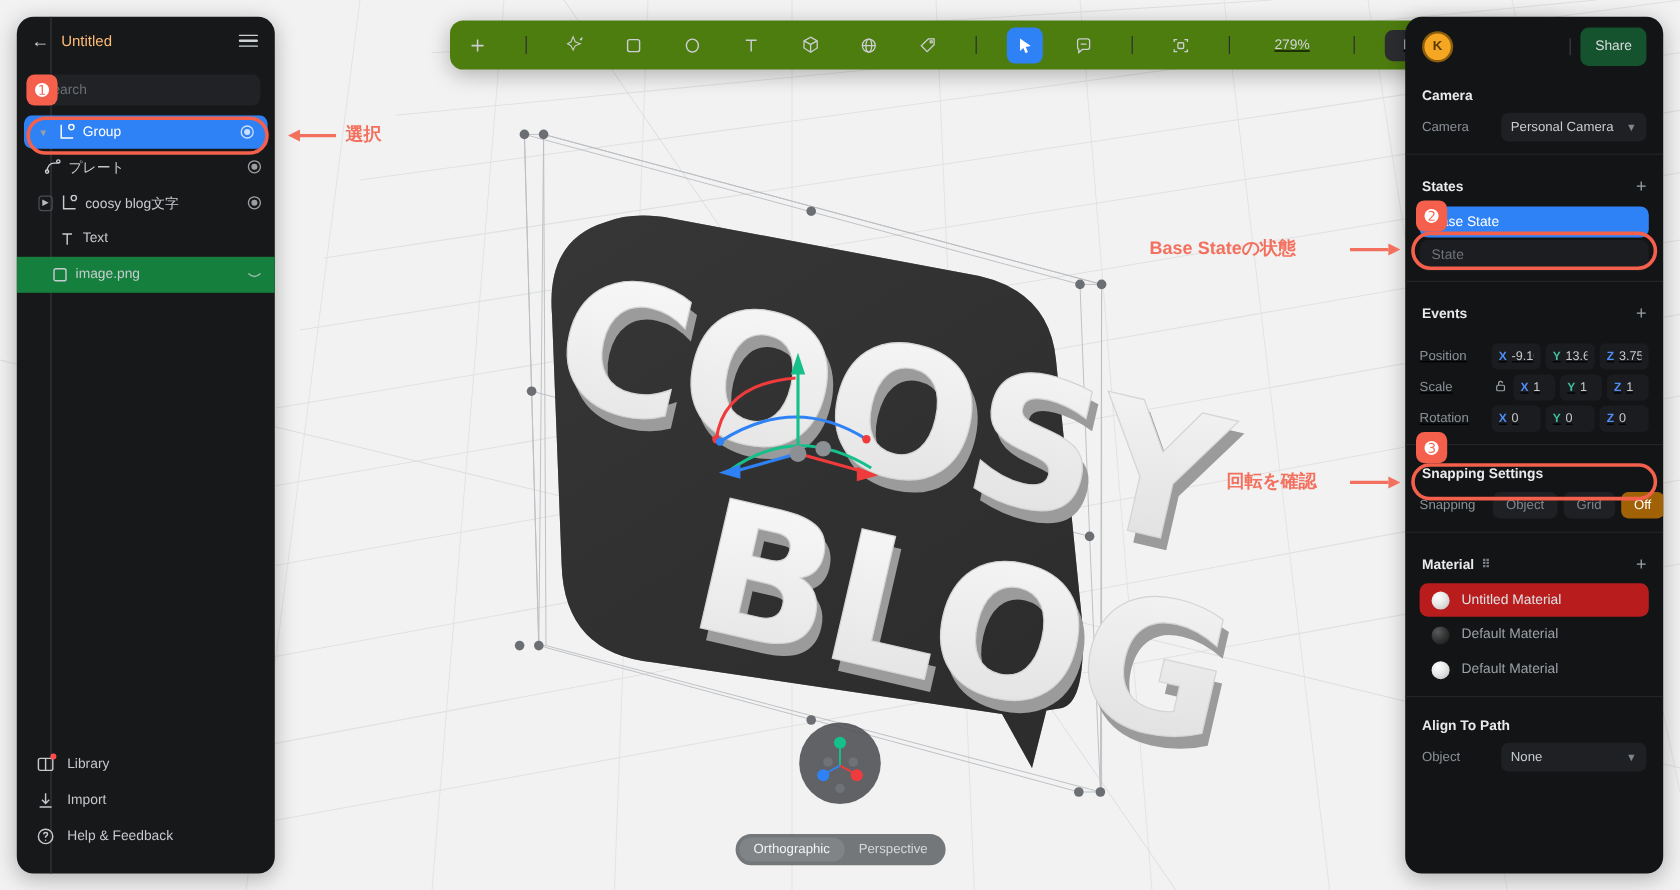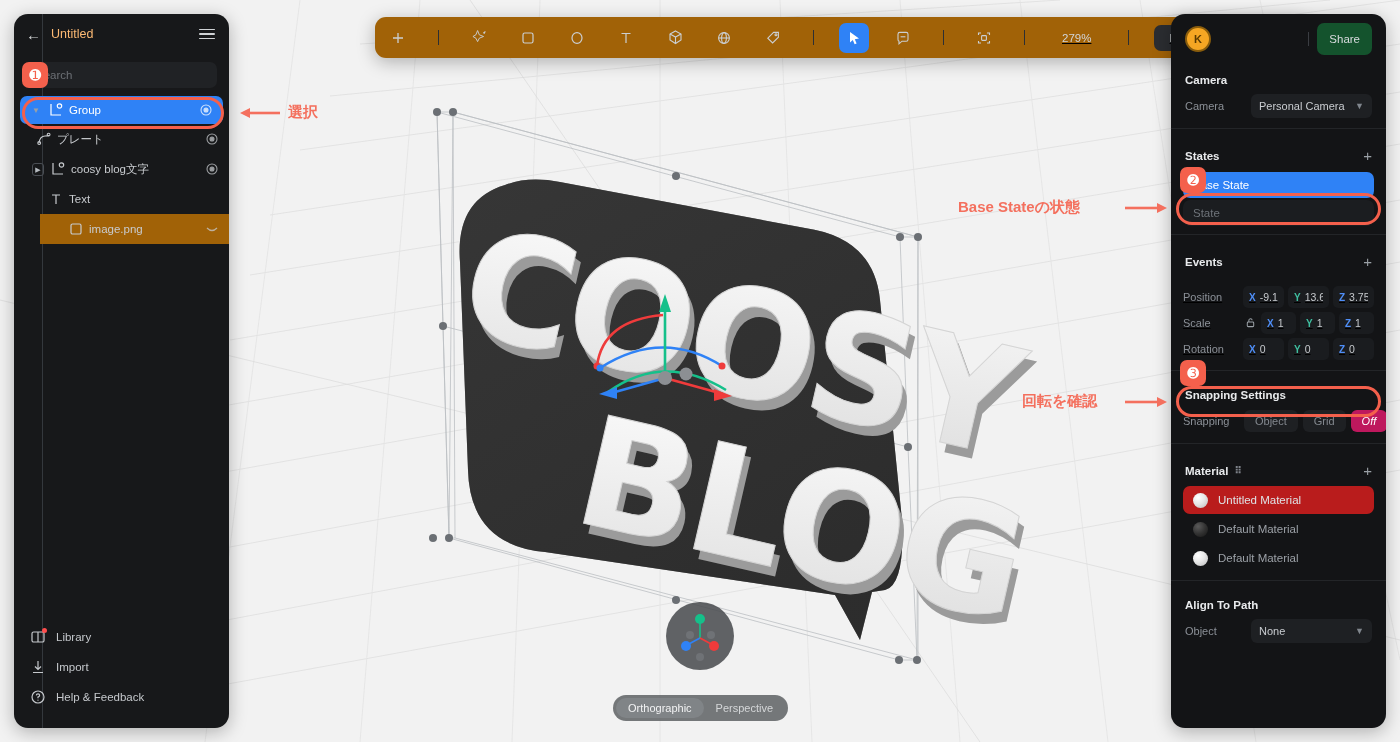--- a/index.html
+++ b/index.html
@@ -46,21 +46,21 @@
 
   .layer-row {
     height: 30px; display: flex; align-items: center;
     padding: 0 10px 0 10px; gap: 6px; position: relative;
     color: #c8cbcf; font-size: 11.5px; cursor: pointer;
   }
   .layer-row.sel {
     background: #2f82f6; color: #ffffff;
     margin: 0 6px; border-radius: 7px; height: 28px;
   }
-  .layer-row.alt { background: #a16207; margin-left: 26px; }
+  .layer-row.alt { background: #15803d; }
   .indent-1 { padding-left: 22px; }
   .indent-2 { padding-left: 34px; }
   .twisty { width: 12px; font-size: 8px; color: #9aa0a6; text-align: center; flex: 0 0 12px; }
   .twisty.boxed {
     border: 1px solid #4a4e54; border-radius: 3px; width: 13px; height: 13px;
     line-height: 11px; font-size: 7px; color: #b6bbc0;
   }
   .l-icon { width: 15px; height: 15px; flex: 0 0 15px; display: flex; align-items: center; justify-content: center; }
   .l-label { flex: 1; white-space: nowrap; overflow: hidden; text-overflow: ellipsis; }
   .l-eye { width: 14px; height: 14px; flex: 0 0 14px; opacity: .75; }
@@ -76,21 +76,21 @@
   }
   .foot-icon { width: 16px; height: 16px; position: relative; flex: 0 0 16px; }
   .dot-badge {
     position: absolute; right: -1px; top: -1px; width: 5px; height: 5px;
     border-radius: 50%; background: #ff4d4d;
   }
 
   
   #toolbar {
     position: absolute; left: 375px; top: 17px; height: 41px;
-    background: #a16207; border-radius: 11px;
+    background: #4d7c0f; border-radius: 11px;
     display: flex; align-items: center; padding: 0 8px; gap: 19px;
     box-shadow: 0 4px 18px rgba(0,0,0,.28);
     z-index: 30;
     text-decoration: underline;
   }
   .tb-btn {
     width: 30px; height: 30px; border-radius: 7px;
     display: flex; align-items: center; justify-content: center;
     color: #cbcfd3; cursor: pointer;
   }
@@ -155,21 +155,21 @@
   }
   .ax { font-weight: bold; font-size: 10px; }
   .ax.x { color: #4f8ef7; } .ax.y { color: #3fbfa0; } .ax.z { color: #4f8ef7; }
   .vec-val { color: #c6c9cd; white-space: nowrap; overflow: hidden; }
 
   .snap-row { display: flex; align-items: center; padding: 2px 12px; gap: 5px; height: 28px; }
   .snap-opt {
     height: 22px; padding: 0 11px; border-radius: 6px; background: #1e2023;
     color: #83888f; font-size: 11px; display: flex; align-items: center; cursor: pointer;
   }
-  .snap-opt.on { background: #be185d; color: #fff; font-style: italic; }
+  .snap-opt.on { background: #a16207; color: #fff; }
 
   .mat-row {
     margin: 1px 12px; height: 28px; border-radius: 7px;
     display: flex; align-items: center; gap: 10px; padding: 0 10px;
     font-size: 11.5px; color: #9ca1a7; cursor: pointer;
   }
   .mat-row.sel { background: #b91c1c; color: #dfe2e5; }
   .mat-sphere { width: 15px; height: 15px; border-radius: 50%; flex: 0 0 15px; }
   .mat-sphere.white { background: radial-gradient(circle at 34% 30%, #ffffff 0%, #e7e7e7 45%, #b9b9b9 100%); }
   .mat-sphere.dark  { background: radial-gradient(circle at 34% 30%, #5a5a5a 0%, #333 50%, #141414 100%); }

